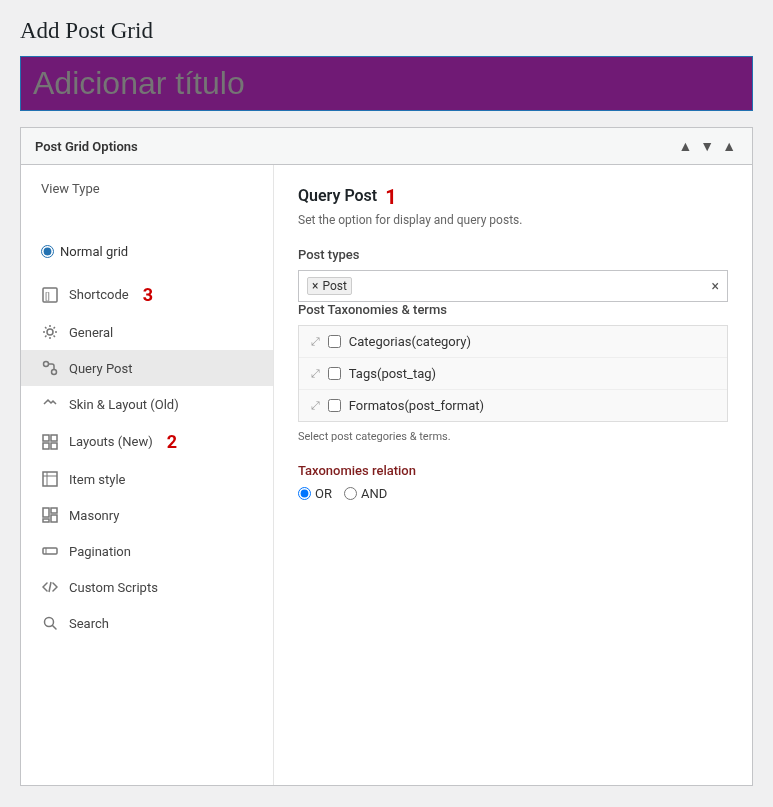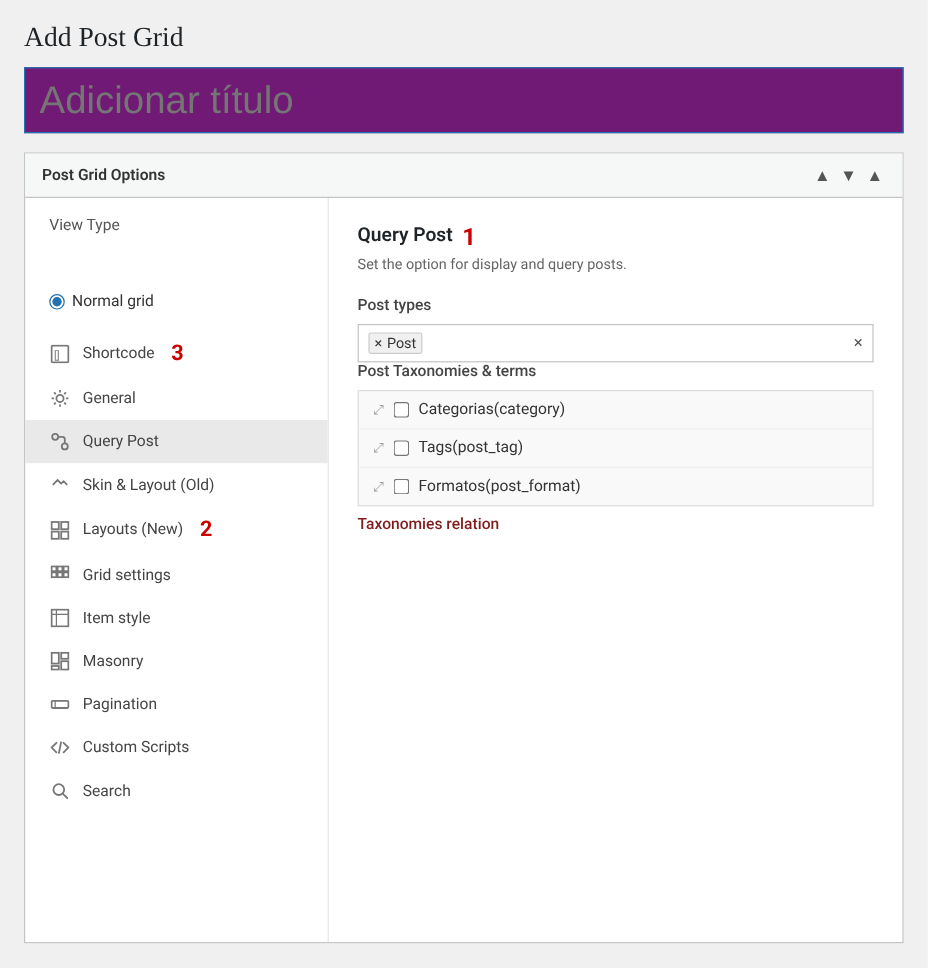--- a/index.html
+++ b/index.html
@@ -207,33 +207,20 @@
                   <rect x="1" y="9" width="6" height="6" stroke="#777" stroke-width="1.5"></rect>
                   <rect x="9" y="9" width="6" height="6" stroke="#777" stroke-width="1.5"></rect>
                 </svg>
               </span>
               <span>Layouts (New)</span>
               <span style="color: rgb(204, 0, 0); font-weight: bold; font-size: 18px; margin-left: 4px;">2</span>
             </div>
             <div class="sidebar-item">
               <span class="sidebar-icon">
                 <svg width="16" height="16" viewBox="0 0 16 16" fill="none">
-                  <rect x="1" y="1" width="4" height="4" stroke="#777" stroke-width="1.5"></rect>
-                  <rect x="6" y="1" width="4" height="4" stroke="#777" stroke-width="1.5"></rect>
-                  <rect x="11" y="1" width="4" height="4" stroke="#777" stroke-width="1.5"></rect>
-                  <rect x="1" y="6" width="4" height="4" stroke="#777" stroke-width="1.5"></rect>
-                  <rect x="6" y="6" width="4" height="4" stroke="#777" stroke-width="1.5"></rect>
-                  <rect x="11" y="6" width="4" height="4" stroke="#777" stroke-width="1.5"></rect>
-                </svg>
-              </span>
-              <span>Grid settings</span>
-            </div>
-            <div class="sidebar-item">
-              <span class="sidebar-icon">
-                <svg width="16" height="16" viewBox="0 0 16 16" fill="none">
                   <rect x="1" y="1" width="14" height="14" stroke="#777" stroke-width="1.5"></rect>
                   <line x1="1" y1="5" x2="15" y2="5" stroke="#777" stroke-width="1"></line>
                   <line x1="5" y1="1" x2="5" y2="15" stroke="#777" stroke-width="1"></line>
                 </svg>
               </span>
               <span>Item style</span>
             </div>
             <div class="sidebar-item">
               <span class="sidebar-icon">
                 <svg width="16" height="16" viewBox="0 0 16 16" fill="none">
@@ -304,19 +291,30 @@
     <span style="color:#999;font-size:11px;cursor:pointer;">⤢</span>
     <input type="checkbox" style="cursor: pointer;">
     <span>Tags(post_tag)</span>
   </div>
             <div class="taxonomy-item">
     <span style="color:#999;font-size:11px;cursor:pointer;">⤢</span>
     <input type="checkbox" style="cursor: pointer;">
     <span>Formatos(post_format)</span>
   </div>
           </div>
+        <div class="taxonomy-hint">Select post categories &amp; terms.</div>
 
         <div class="relation-title">Taxonomies relation</div>
+        <div class="relation-options" id="relation-options">
+            <label class="relation-option">
+              <input type="radio" name="taxonomies_relation" checked="" style="">
+              <span>OR</span>
+            </label>
+            <label class="relation-option">
+              <input type="radio" name="taxonomies_relation" style="">
+              <span>AND</span>
+            </label>
+          </div>
 
       </div>
     </div>
   </div>
 </div>
 
 </body></html>

